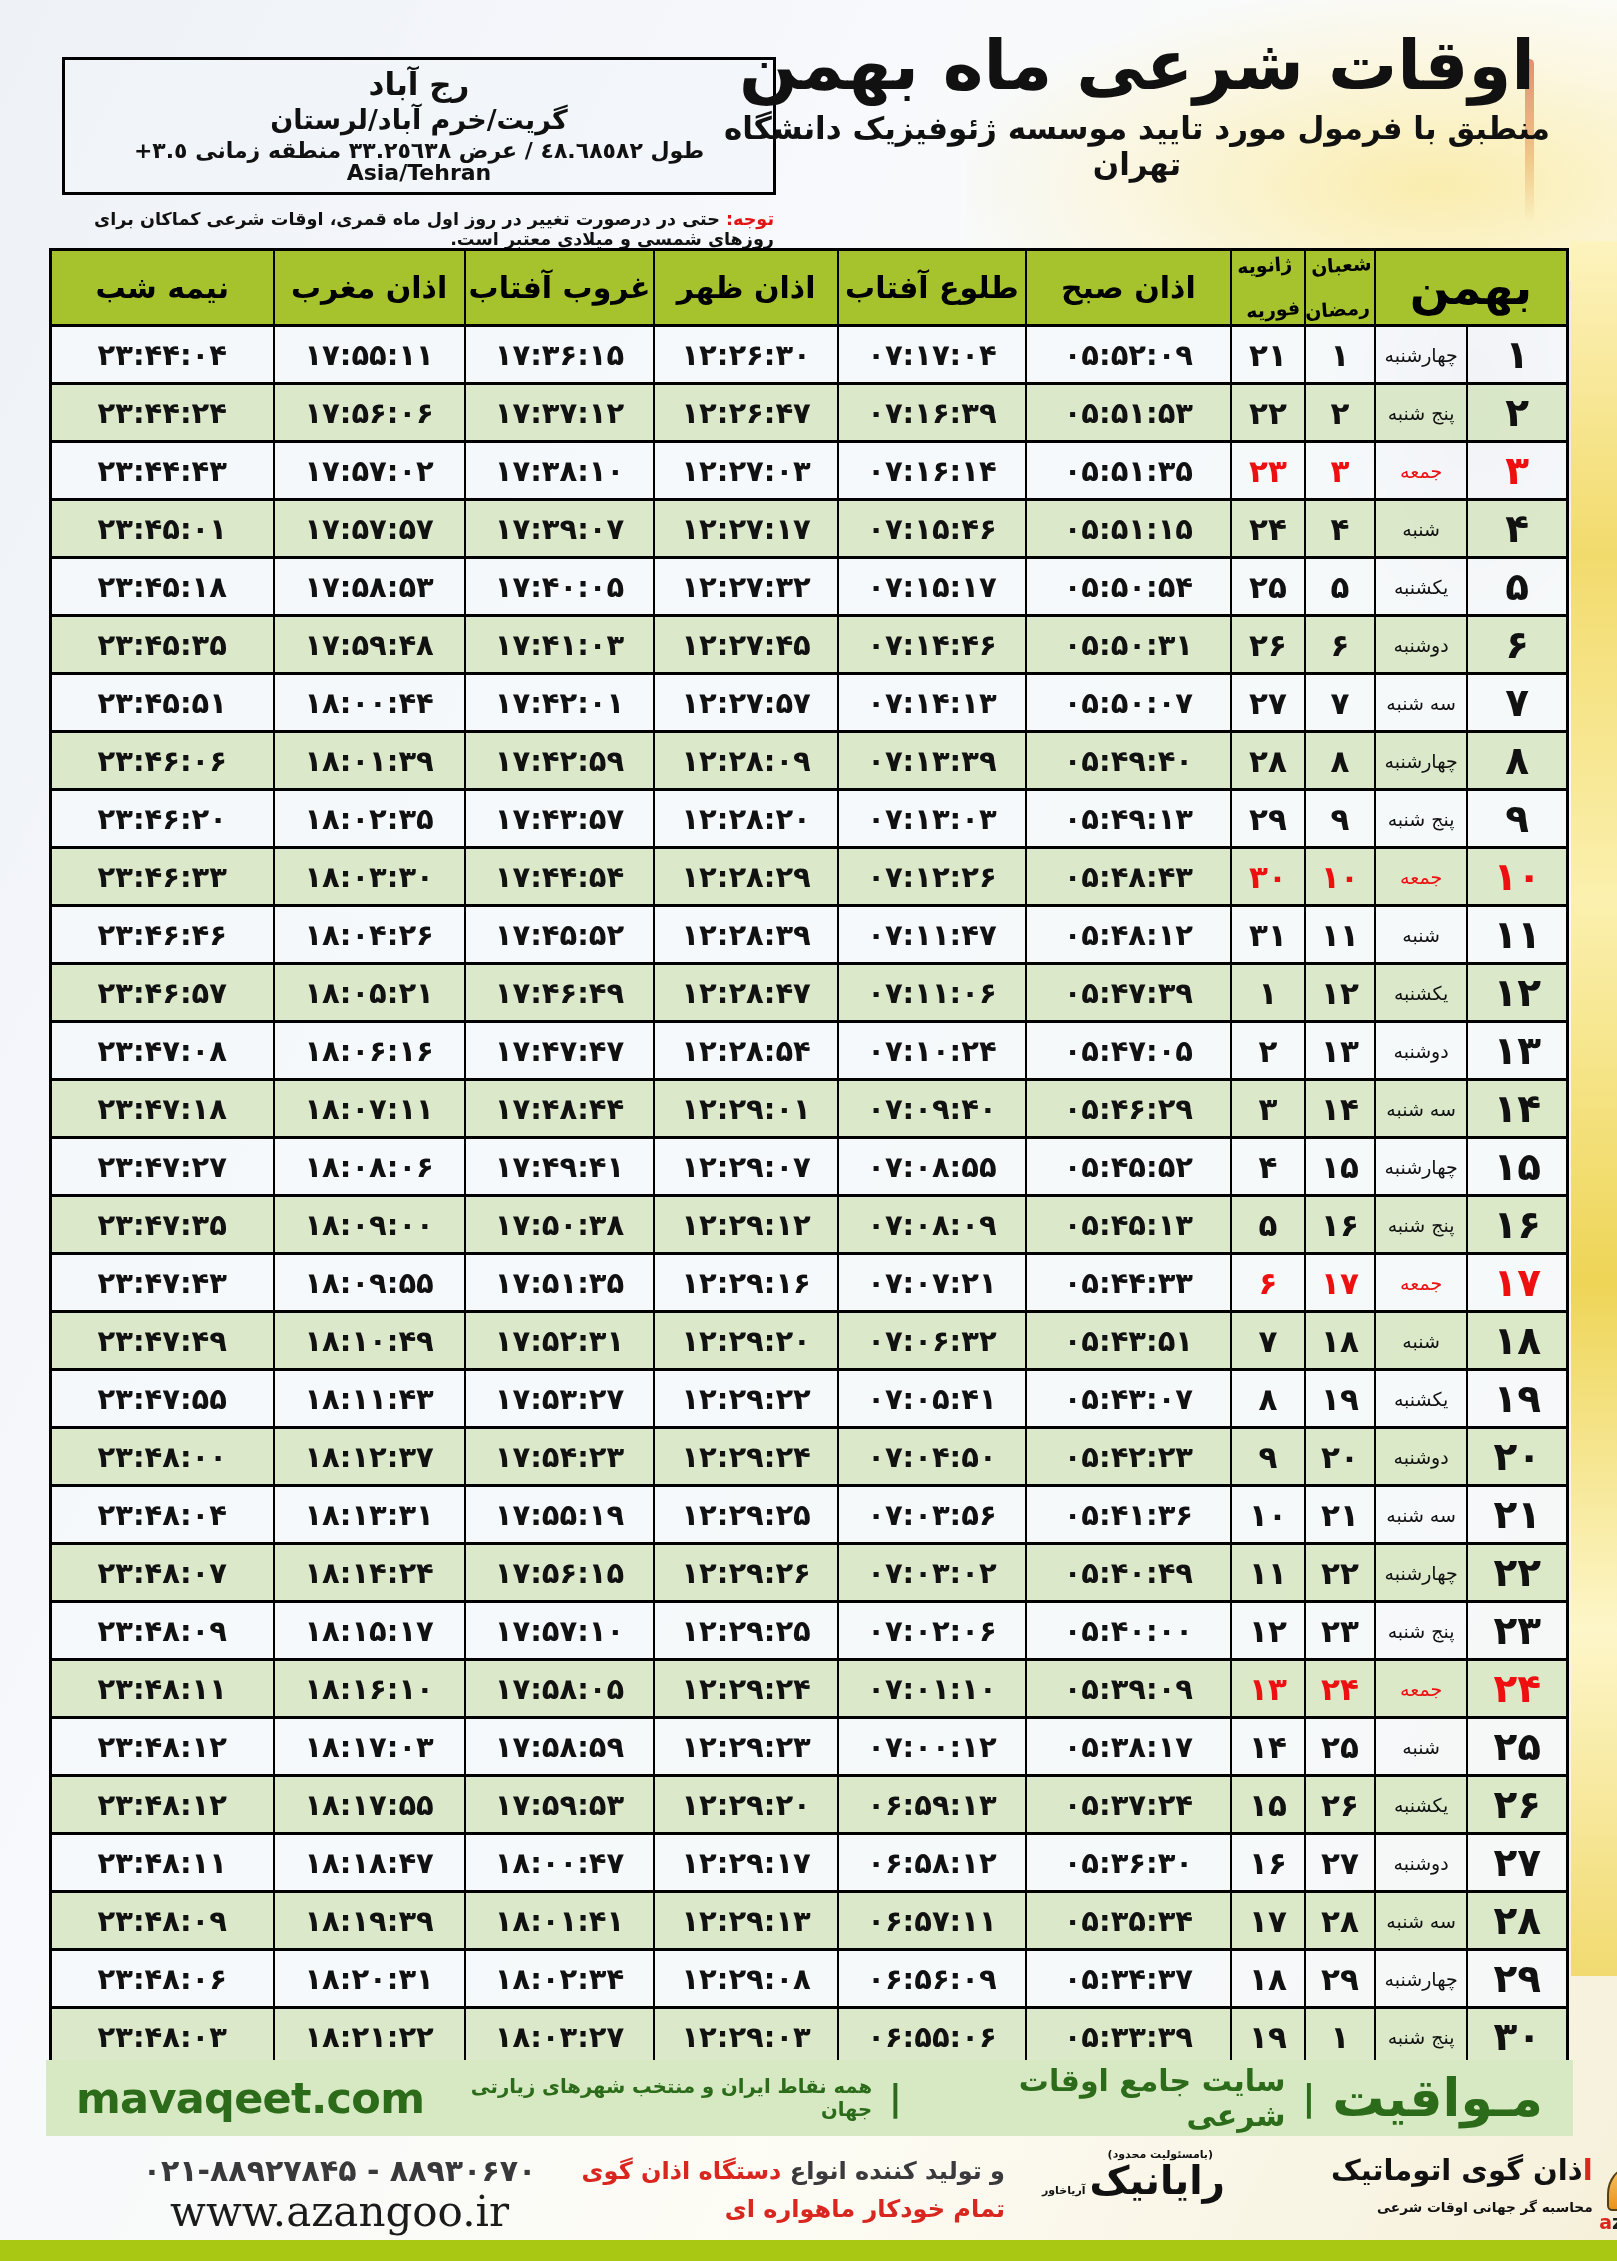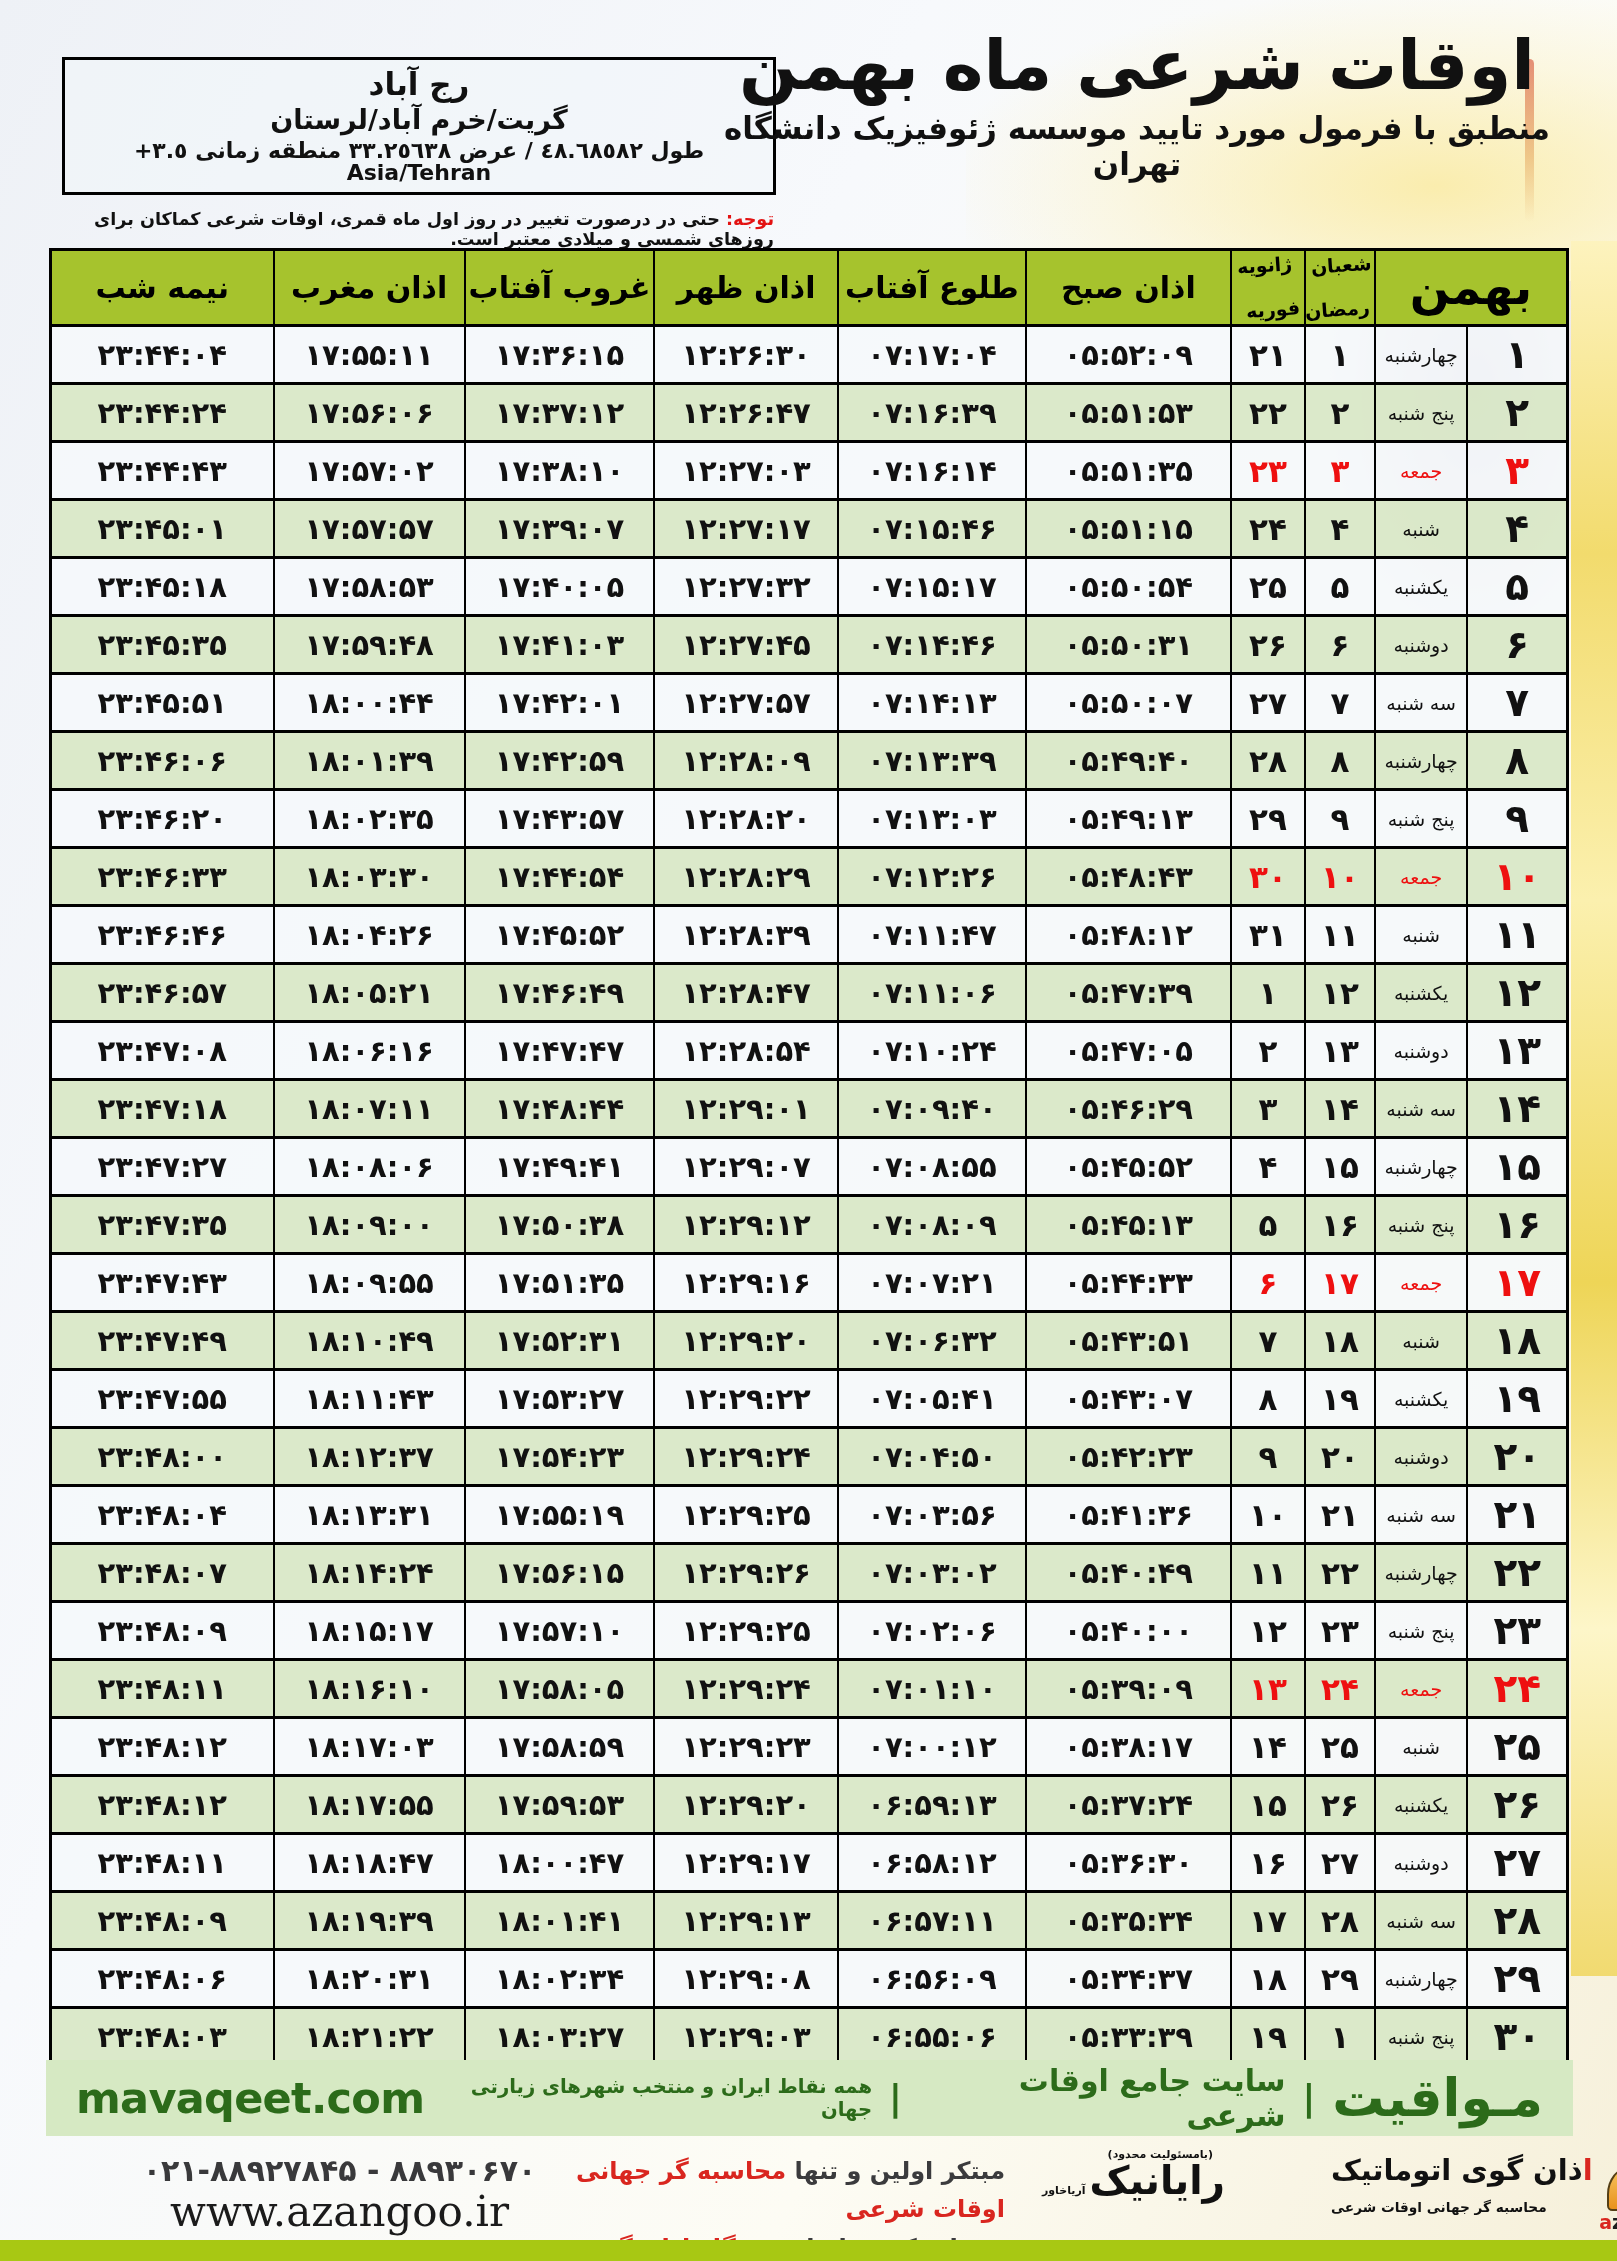--- a/index.html
+++ b/index.html
@@ -89,21 +89,21 @@
   .azangoo{position:absolute;left:1331px;top:2135px;width:254px;display:flex;align-items:center;
         justify-content:flex-end;gap:6.5px;direction:rtl;}
   .az-icon-col{display:flex;flex-direction:column;align-items:center;}
   .az-domes{position:relative;width:77px;height:76px;}
   .dome-a{position:absolute;left:1.3px;bottom:0;width:40px;height:40px;
         background:linear-gradient(180deg,#f7c35e,#e8921e);border:2px solid #553f15;
         border-radius:50% 50% 5.2px 5.2px / 62% 62% 5.2px 5.2px;}
   .dome-a::after{content:"";position:absolute;left:17px;top:-7.8px;width:3.9px;height:7.8px;background:#e8921e;}
   .az-latin{font-size:19px;font-weight:bold;color:#1c1c1c;direction:ltr;}
   .az-latin .red{color:#d9261f;}
-  .az-text{display:flex;flex-direction:column;align-items:flex-end;gap:12px;}
+  .az-text{display:flex;flex-direction:column;align-items:flex-start;gap:12px;}
   .az-title{font-size:29px;font-weight:bold;white-space:nowrap;}
   .az-title .red{color:#d9261f;}
   .az-sub{font-size:13.7px;font-weight:bold;}
 
   .bottom-bar{position:absolute;left:0;top:2240px;width:1618px;height:21px;background:#a8c813;}
 </style>
 </head>
 <body>
 
 <div class="page">
@@ -537,21 +537,20 @@
       <span class="mv-div">|</span>
       <span class="mv-tag2">همه نقاط ایران و منتخب شهرهای زیارتی جهان</span>
     </div>
     <div class="mv-site">mavaqeet.com</div>
   </div>
 
   <div class="phone">۰۲۱-۸۸۹۲۷۸۴۵ - ۸۸۹۳۰۶۷۰</div>
   <div class="az-site">www.azangoo.ir</div>
 
   <div class="promo">
-    <div><span>مبتکر اولین و تنها </span><span class="red">محاسبه گر جهانی اوقات شرعی</span></div>
     <div><span>و تولید کننده انواع </span><span class="red">دستگاه اذان گوی تمام خودکار ماهواره ای</span></div>
   </div>
 
   <div class="rayanik">
     <div class="ray-top">(بامسئولیت محدود)</div>
     <div class="ray-row">
       <span class="ray-main">رایانیک</span>
       <span class="ray-side">
         <span>آریا</span>
           <span>خاور</span>

